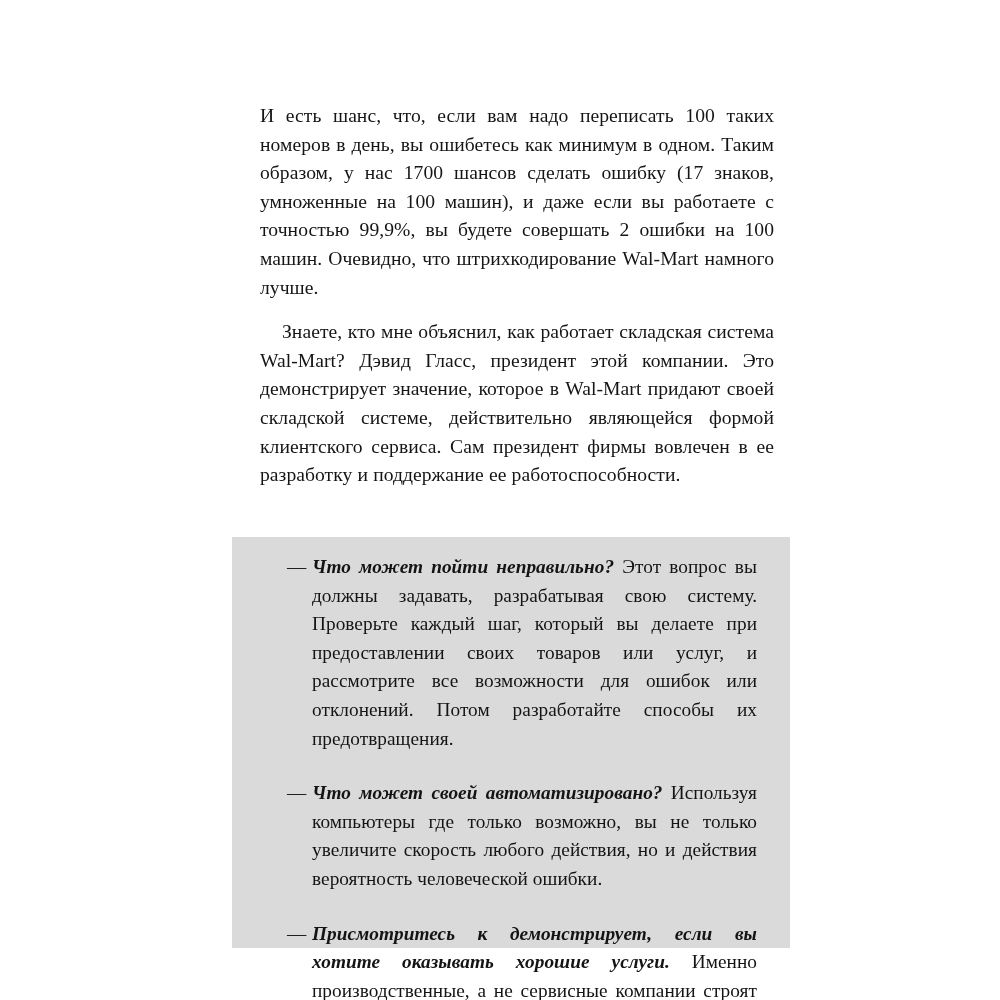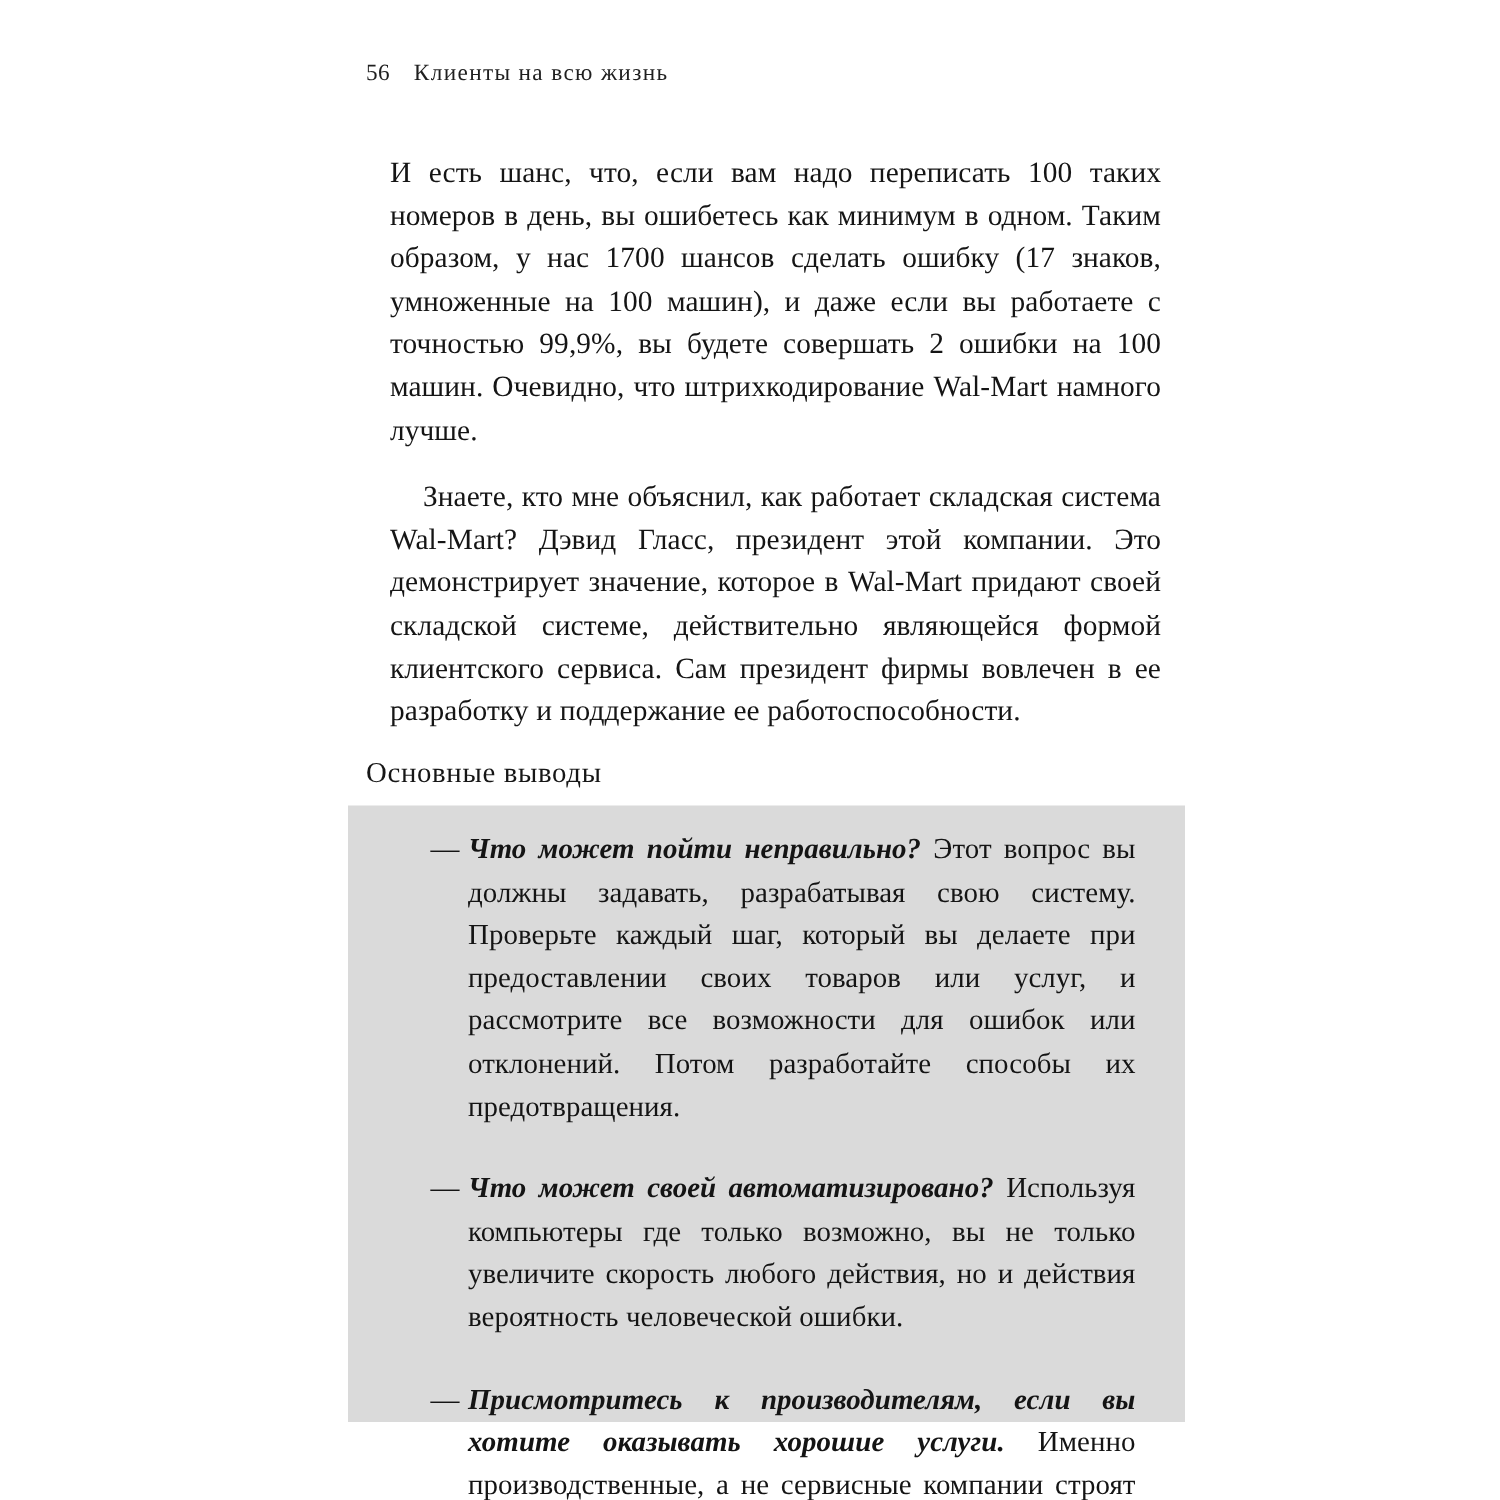--- a/index.html
+++ b/index.html
@@ -115,42 +115,38 @@
     font-style: italic;
     font-weight: 600;
     margin-top: 28px;
   }
 </style>
 </head>
 <body>
 
 <div class="page">
 
-  <div class="running-head">
-    <span class="folio">56</span><span class="chapter-title">Клиенты на всю жизнь</span>
-  </div>
 
   <div class="text-column">
     <p class="body-par">И есть шанс, что, если вам надо переписать 100 таких номеров в день, вы ошибетесь как минимум в одном. Таким образом, у нас 1700 шансов сделать ошибку (17 знаков, умноженные на 100 машин), и даже если вы работаете с точностью 99,9%, вы будете совершать 2 ошибки на 100 машин. Очевидно, что штрихкодирование Wal-Mart намного лучше.</p>
     <p class="body-par indent">Знаете, кто мне объяснил, как работает складская система Wal-Mart? Дэвид Гласс, президент этой компании. Это демонстрирует значение, которое в Wal-Mart придают своей складской системе, действительно являющейся формой клиентского сервиса. Сам президент фирмы вовлечен в ее разработку и поддержание ее работоспособности.</p>
   </div>
 
-  <div class="section-heading">Основные выводы</div>
 
   <div class="callout-box">
     <div class="callout-inner">
 
       <p class="callout-item">
         <span class="dash">—</span><span class="lead">Что может пойти неправильно?</span><span> Этот вопрос вы должны задавать, разрабатывая свою систему. Проверьте каждый шаг, который вы делаете при предоставлении своих товаров или услуг, и рассмотрите все возможности для ошибок или отклонений. Потом разработайте способы их предотвращения.</span>
       </p>
 
       <p class="callout-item">
         <span class="dash">—</span><span class="lead">Что может своей автоматизировано?</span><span> Используя компьютеры где только возможно, вы не только увеличите скорость любого действия, но и действия вероятность человеческой ошибки.</span>
       </p>
 
       <p class="callout-item">
-        <span class="dash">—</span><span class="lead">Присмотритесь к производителям, если вы хотите оказывать хорошие услуги.</span><span> Именно производственные, а не сервисные компании строят свою работу наиболее рационально. Они должны быть для вас образцом.</span>
+        <span class="dash">—</span><span class="lead">Присмотритесь к демонстрирует, если вы хотите оказывать хорошие услуги.</span><span> Именно производственные, а не сервисные компании строят свою работу наиболее рационально. Они должны быть для вас образцом.</span>
       </p>
 
     </div>
   </div>
 
 </div>
 
 </body></html>

